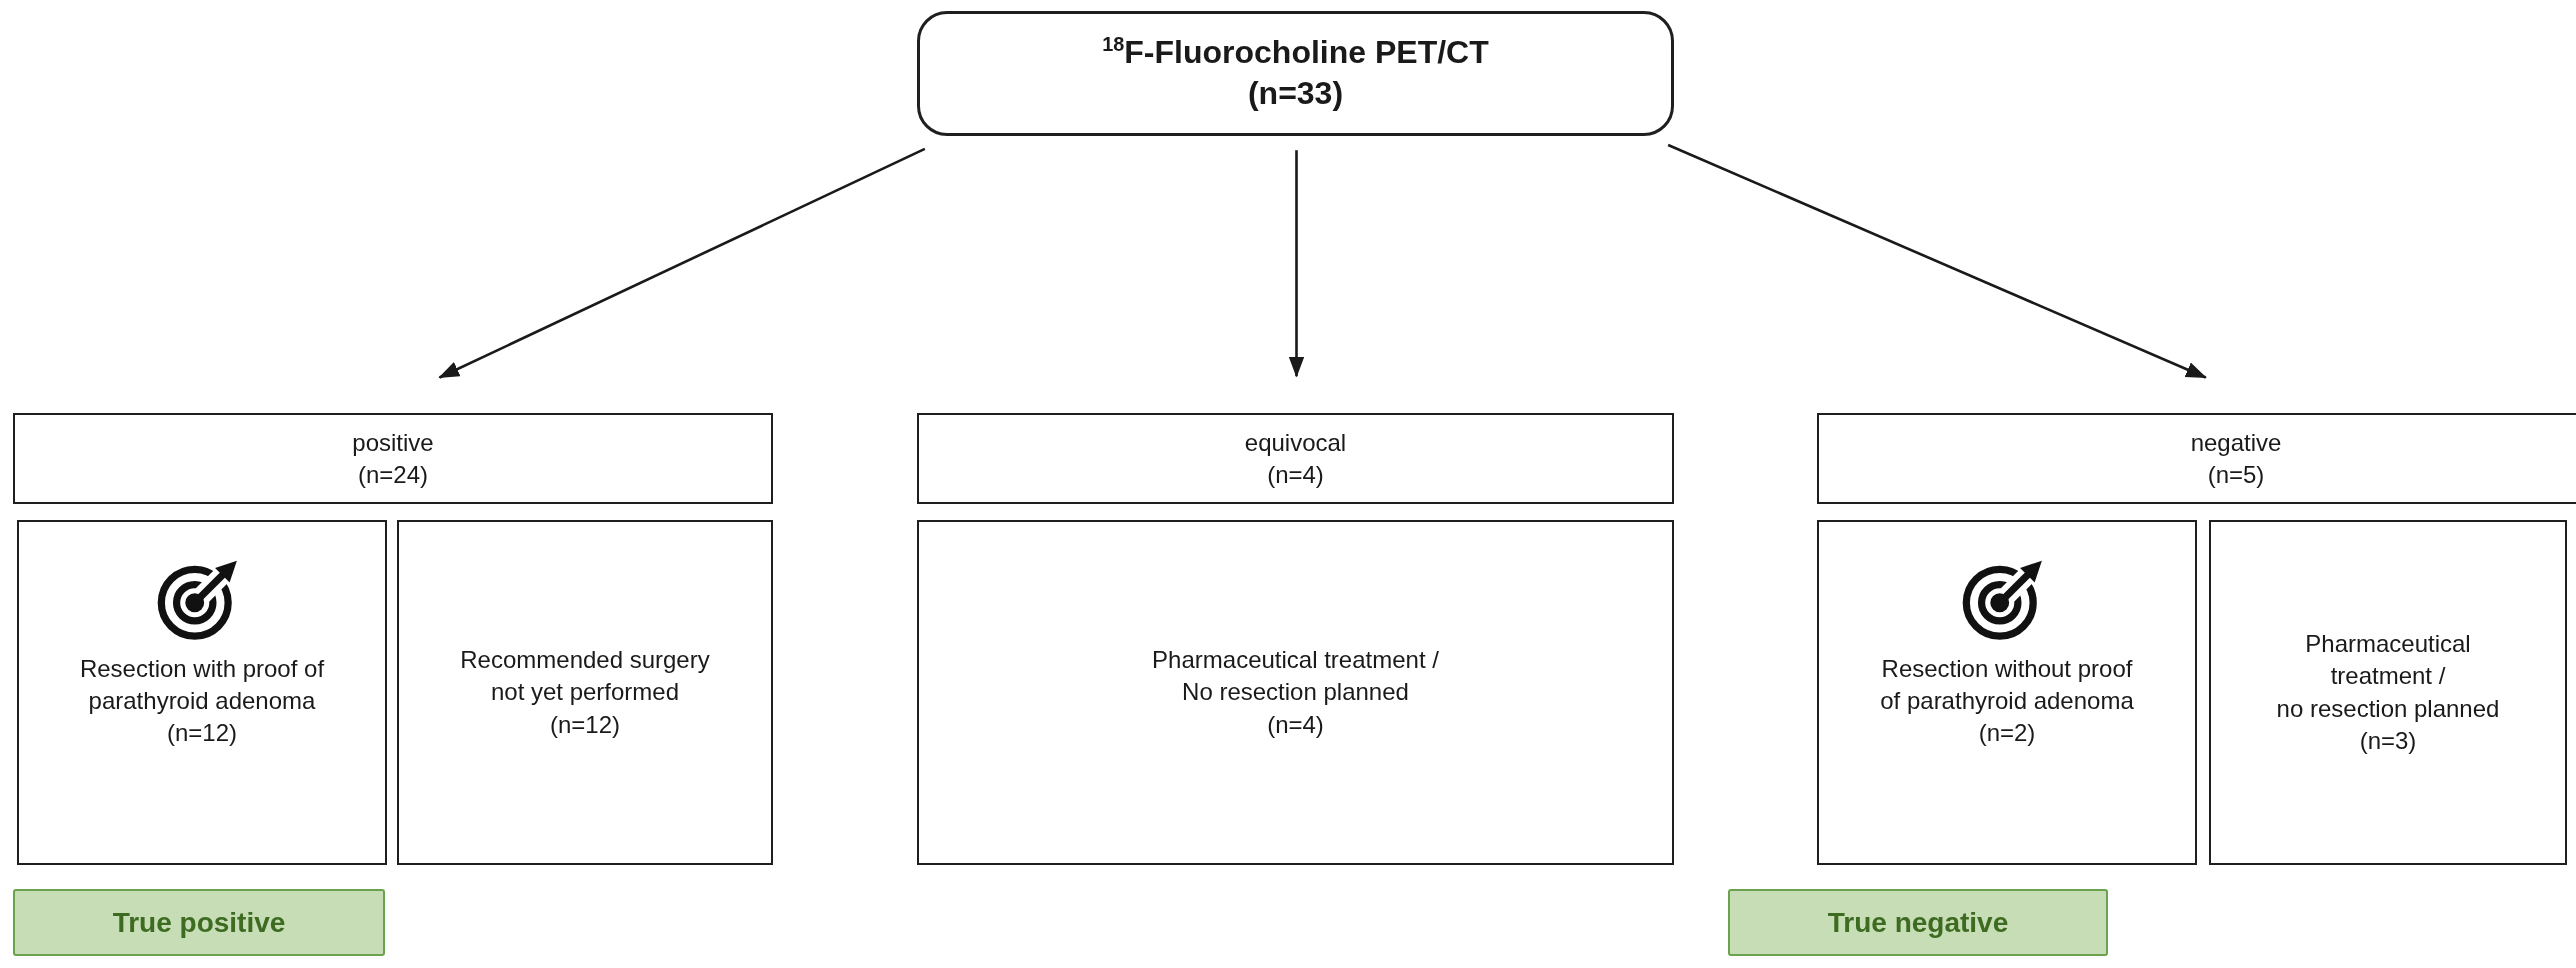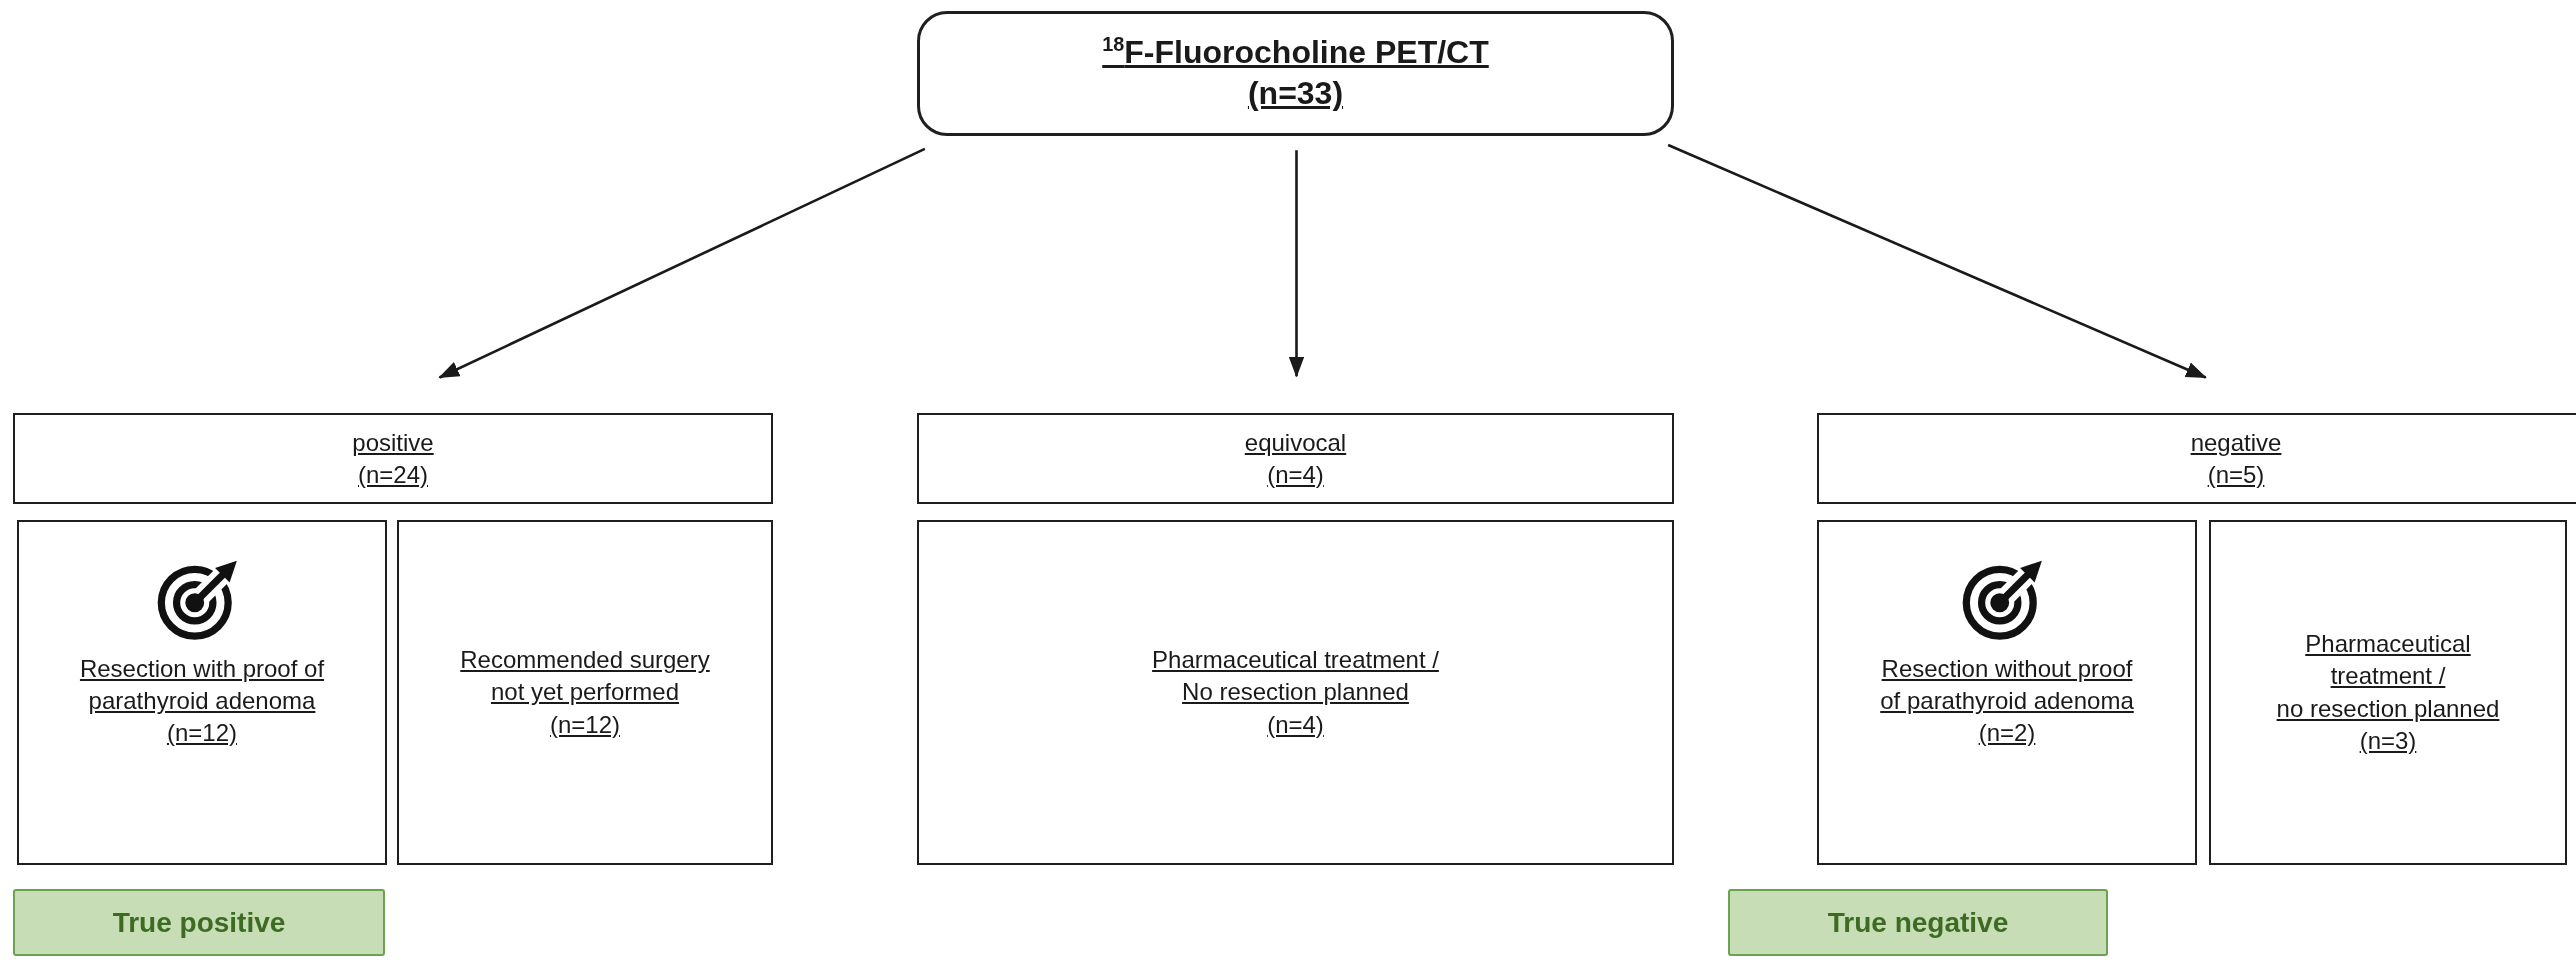--- a/index.html
+++ b/index.html
@@ -5,21 +5,21 @@
   html,body { margin:0; padding:0; background:#ffffff; }
   .canvas {
     position:relative; width:2576px; height:968px; background:#ffffff;
     font-family:"Liberation Sans", sans-serif; color:#1a1a1a; overflow:hidden;
   }
   svg.arrows { position:absolute; left:0; top:0; width:2576px; height:968px; pointer-events:none; }
 
   .box {
     position:absolute; background:#ffffff; border:2.6px solid #1f1f1f;
     display:flex; flex-direction:column; align-items:center; justify-content:center;
-    text-align:center; box-sizing:border-box;text-decoration:underline;
+    text-align:center; box-sizing:border-box;
   }
   .pre { white-space:pre-line;text-align:center; }
 
   .root {
     left:917px; top:10.5px; width:757px; height:125px;
     border-width:3.3px; border-radius:30px;
     font-weight:bold; font-size:32px; line-height:1.28;
   }
   .root sup { font-size:0.62em; }
 

